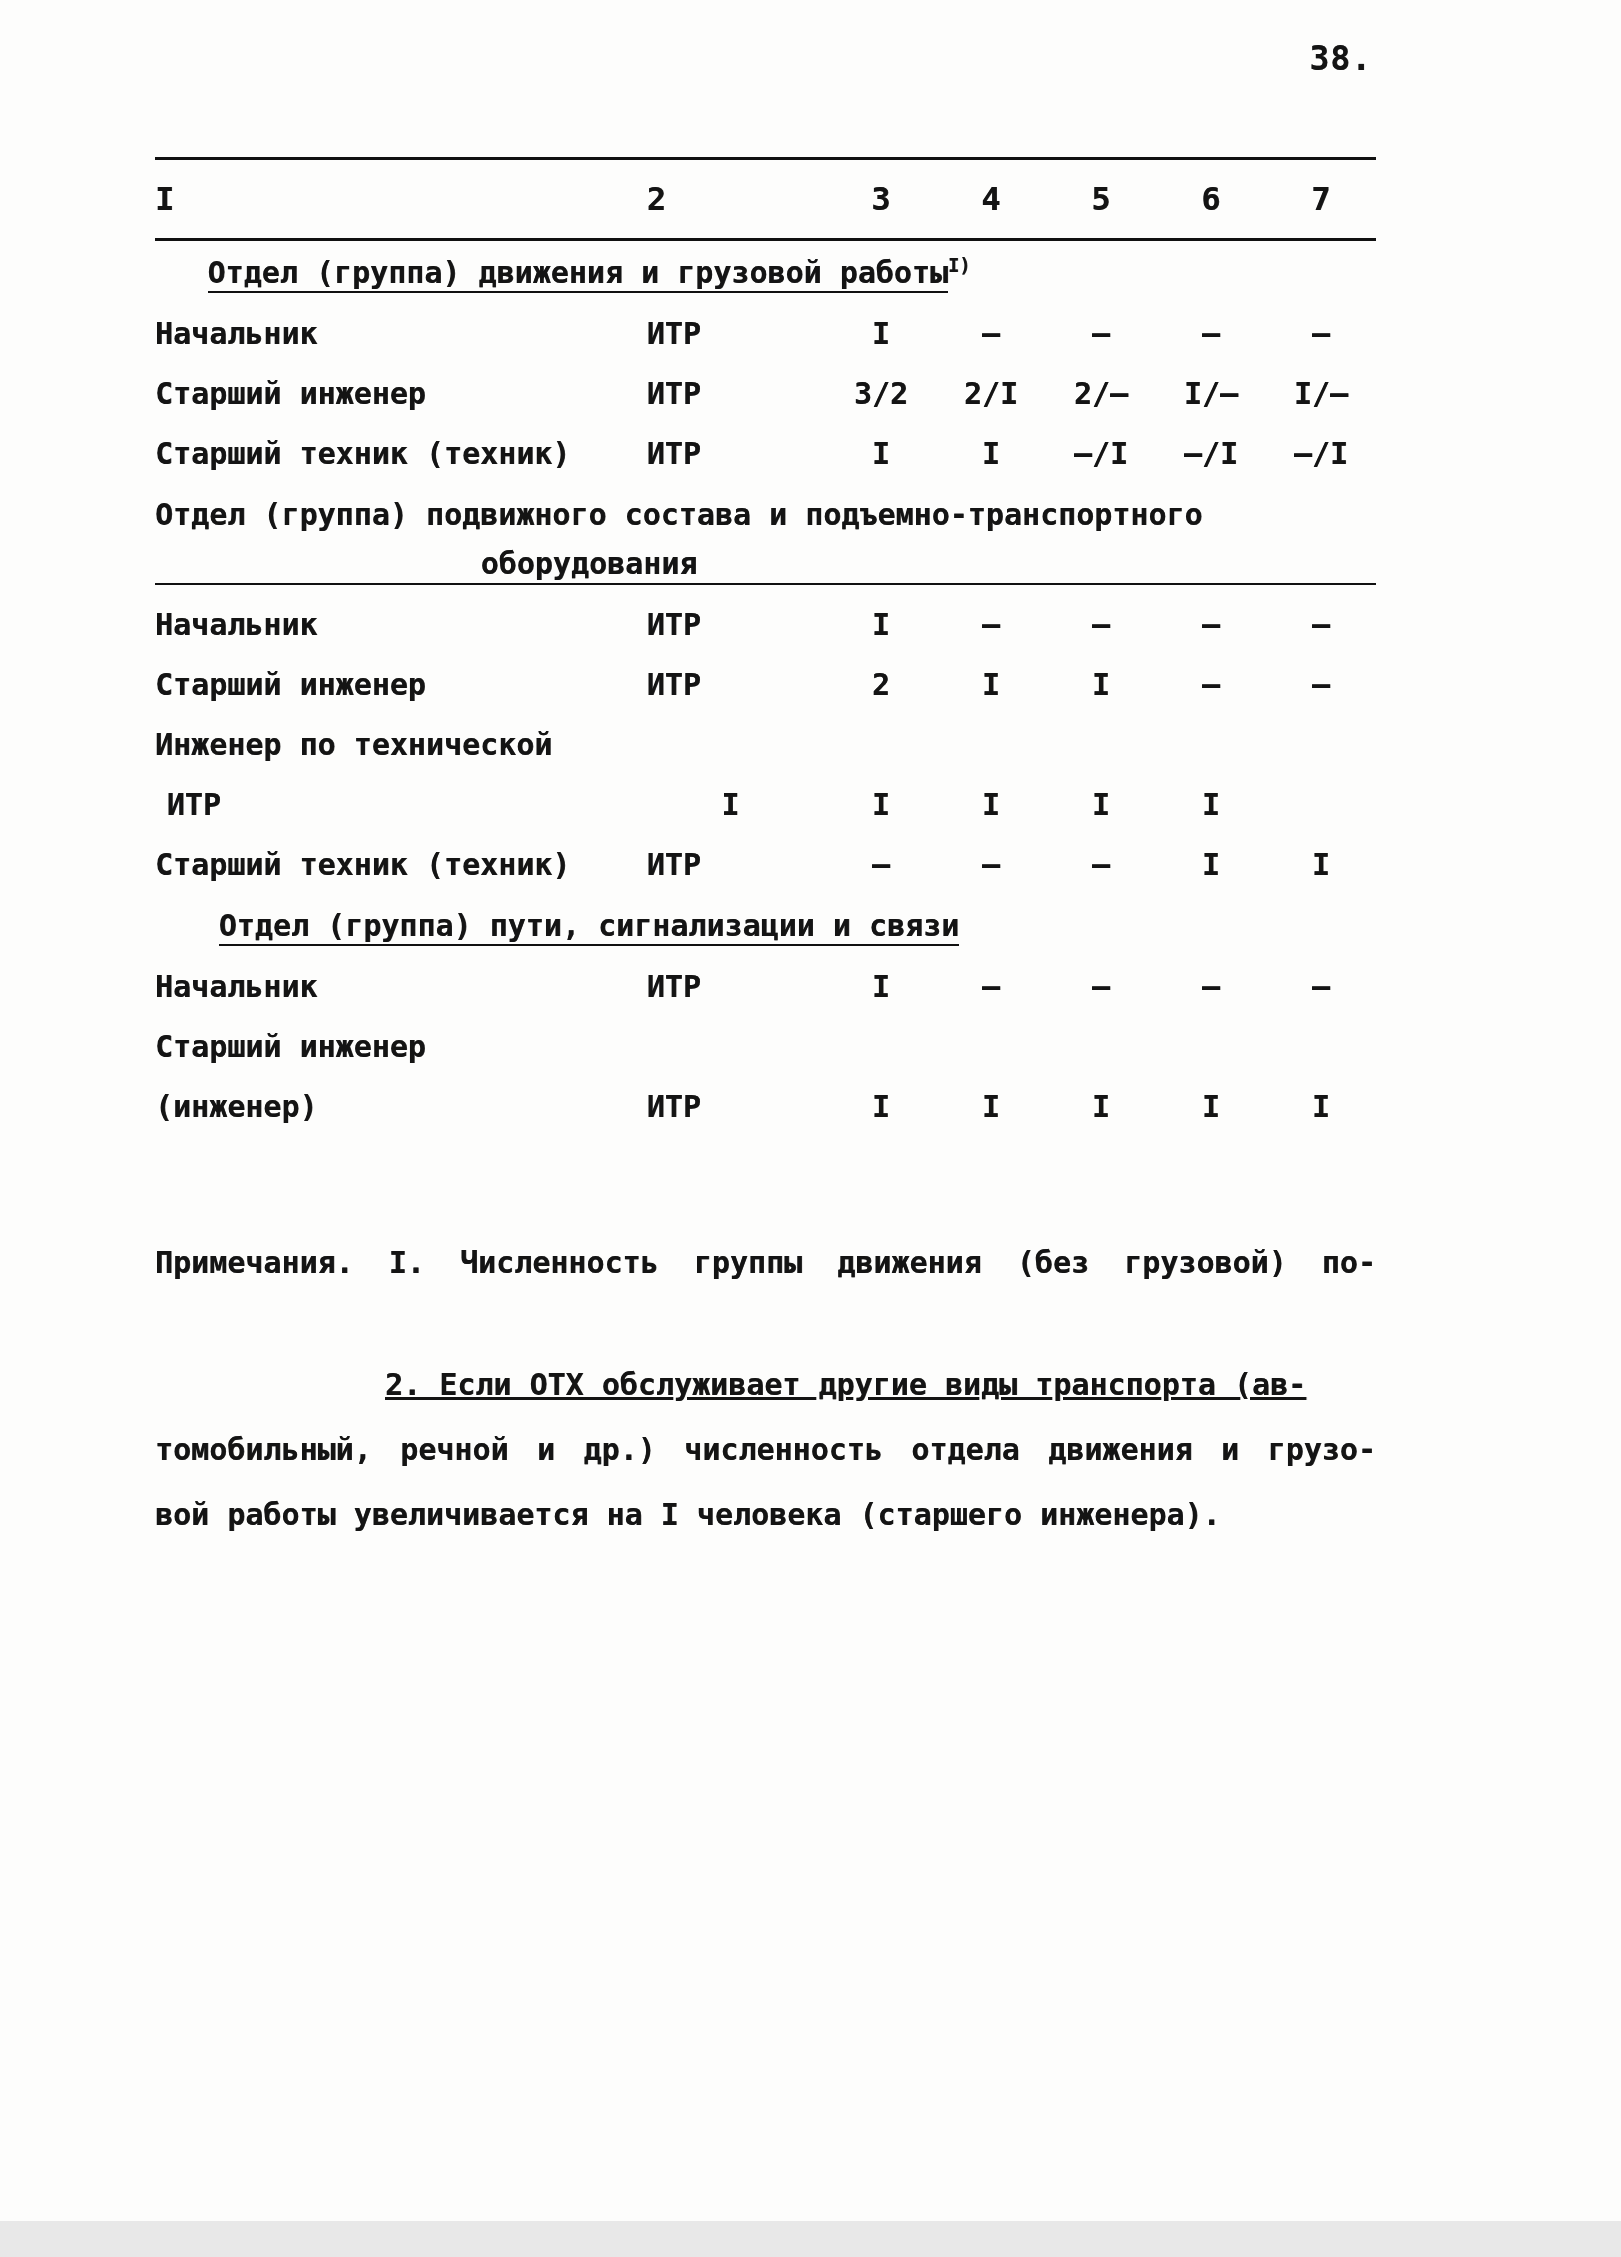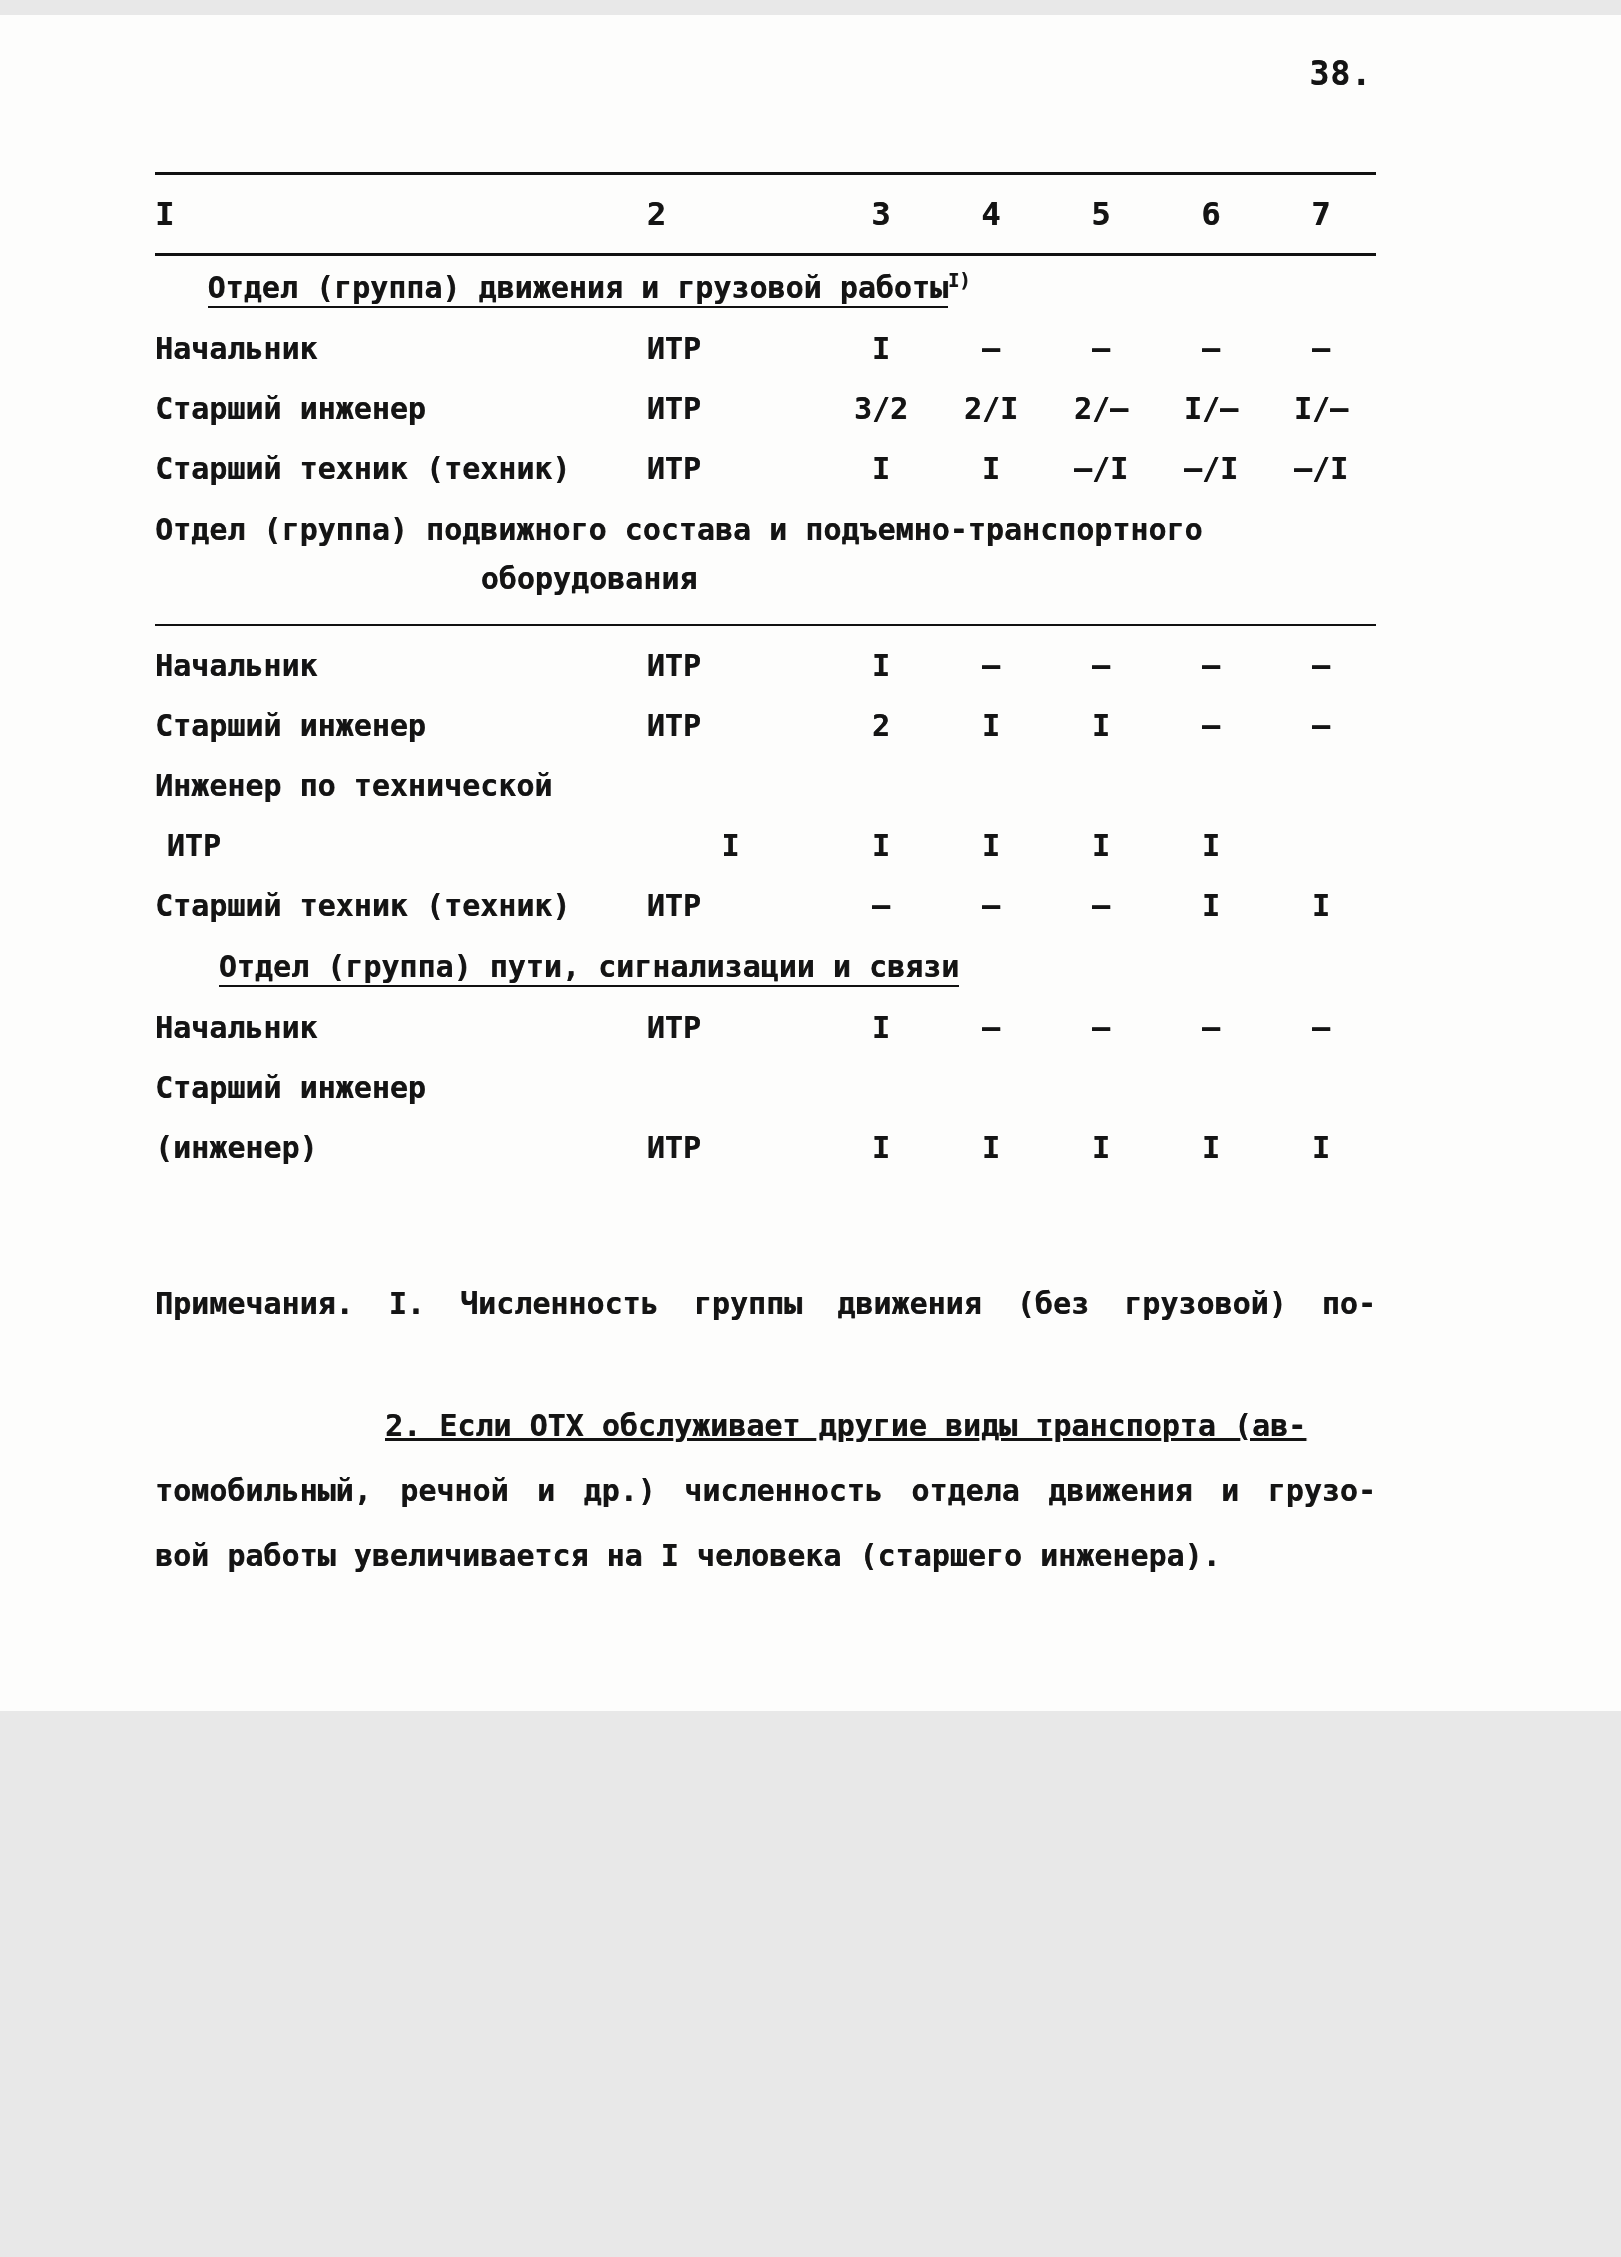--- a/index.html
+++ b/index.html
@@ -1,20 +1,20 @@
 <!DOCTYPE html>
 <html><head>
 <meta charset="utf-8">
 <style>
   html,body{margin:0;padding:0;background:#e8e8e8;}
   .page{
     position:relative;
-    width:1621px;height:1696px;
+    width:1621px;height:2221px;
     background:#fdfdfc;
-    margin:15px auto;
+    margin:0 auto;
     font-family:"DejaVu Sans Mono","Liberation Mono",monospace;
     font-weight:700;
     color:#141414;
     text-shadow:0.4px 0 0 rgba(20,20,20,.8);
     overflow:hidden;
   }
   .pagenum{
     position:absolute;top:39px;right:249px;
     font-size:33px;letter-spacing:1px;
   }
@@ -45,21 +45,21 @@
     margin-top:13.7px;
     margin-bottom:13.7px;
     white-space:nowrap;
   }
   .section-title .u{
     border-bottom:2.9px solid #111;
     padding-bottom:1px;
   }
   .section-title.full-rule{
     border-bottom:2.9px solid #111;
-    padding-bottom:28px;
+    padding-bottom:2px;
     margin-bottom:9.8px;
   }
   .section-title sup{
     font-size:0.62em;
     vertical-align:super;
   }
   
   .notes{margin-top:93px;font-size:30px;}
   .note-line{
     line-height:65px;

